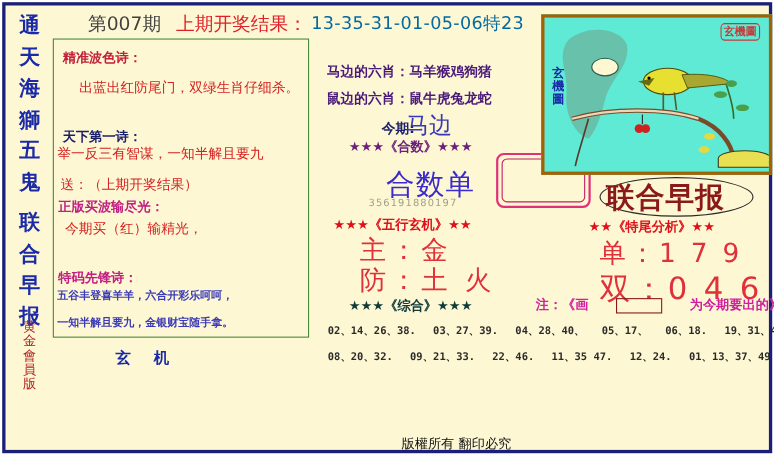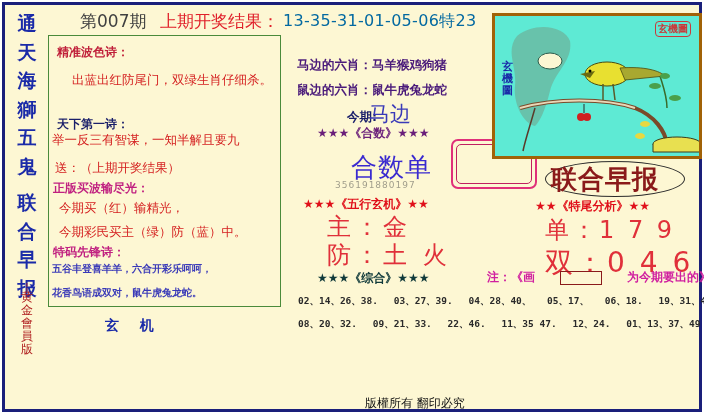--- a/index.html
+++ b/index.html
@@ -123,24 +123,23 @@
   <div class="abs lastresult-nums">13-35-31-01-05-06特23</div>
 
   <div class="poem-box">
     <div class="pl h-red" style="top:8px;">精准波色诗：</div>
     <div class="pl t-red" style="top:36px;left:3px;margin-left:20px;">出蓝出红防尾门，双绿生肖仔细杀。</div>
     <div class="pl h-navy" style="top:80px;">天下第一诗：</div>
     <div class="pl t-red" style="top:96px;left:3px;">举一反三有智谋，一知半解且要九</div>
     <div class="pl t-red" style="top:124px;left:6px;">送：（上期开奖结果）</div>
     <div class="pl h-mag" style="top:144px;left:4px;">正版买波输尽光：</div>
     <div class="pl t-red" style="top:164px;left:10px;">今期买（红）输精光，</div>
-    <div class="pl t-red" style="top:188px;left:10px;">今期彩民买主（绿）防（蓝）中。</div>
     <div class="pl h-mag" style="top:208px;left:4px;">特码先锋诗：</div>
     <div class="pl t-blue" style="top:226px;left:3px;">五谷丰登喜羊羊，六合开彩乐呵呵，</div>
-    <div class="pl t-blue" style="top:250px;left:3px;">花香鸟语成双对，鼠牛虎兔龙蛇。</div>
+    <div class="pl t-blue" style="top:250px;left:3px;">一知半解且要九，金银财宝随手拿。</div>
   </div>
   <div class="under-box">玄 机</div>
 
   <div class="abs purple-line" style="left:292px;top:52px;">
     <span>马边的六肖：</span><span>马羊猴鸡狗猪</span>
   </div>
   <div class="abs purple-line" style="left:292px;top:77px;">
     <span>鼠边的六肖：</span><span>鼠牛虎兔龙蛇</span>
   </div>
   <div class="abs horse-label">今期:</div>

